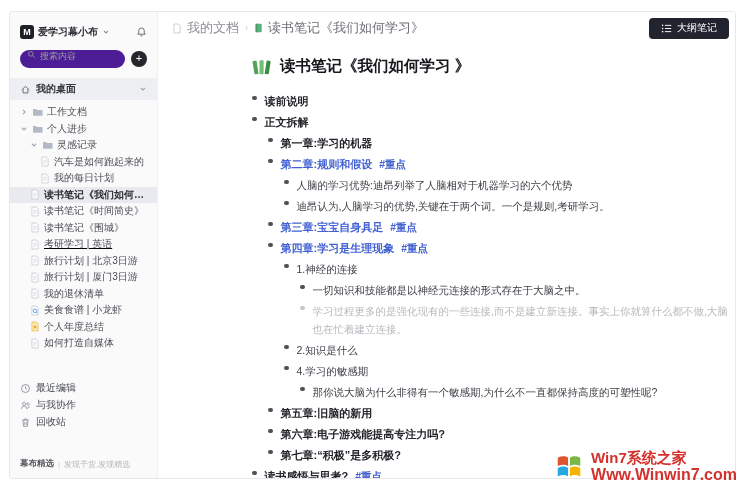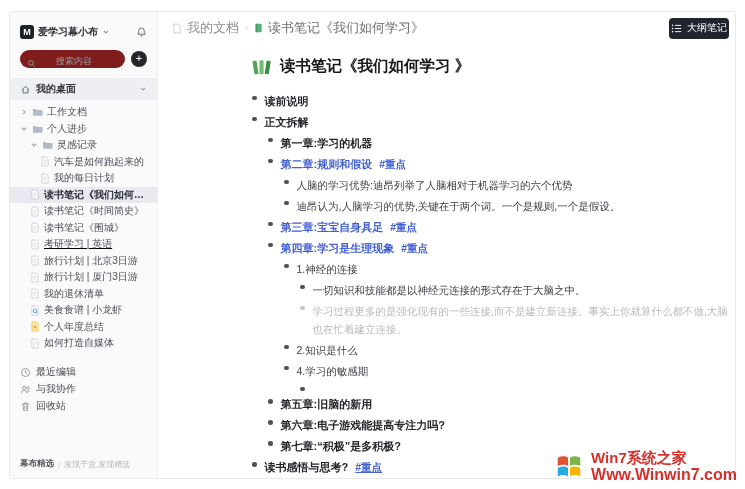--- a/index.html
+++ b/index.html
@@ -7,48 +7,48 @@
   .screen{position:relative;width:745px;height:489px;background:#fff;font-family:"Liberation Sans","DejaVu Sans",sans-serif;}
   .app{position:absolute;left:9px;top:11px;width:727px;height:468px;border:1px solid #e8e8ea;border-radius:3px;background:#fff;display:flex;overflow:hidden;}
 
   
   .sidebar{width:148px;min-width:148px;background:#fafafb;border-right:1px solid #f0f0f1;display:flex;flex-direction:column;padding-top:10px;}
   .ws-row{display:flex;align-items:center;gap:4px;padding:0 10px;height:20px;cursor:pointer;}
   .logo{width:14px;height:14px;background:#1f2128;color:#fff;border-radius:3px;font-size:9px;font-weight:700;display:flex;align-items:center;justify-content:center;}
   .ws-name{font-size:10px;font-weight:700;color:#2f3138;white-space:nowrap;}
   .bell{margin-left:auto;display:flex;}
   .search-row{display:flex;align-items:center;gap:6px;padding:0 10px;margin-top:8px;}
-  .search-box{flex:1;height:18px;background:#7f1d1d;border-radius:9px;display:flex;align-items:flex-end;gap:20px;padding:0 7px;cursor:text;}
+  .search-box{flex:1;height:18px;background:#4c1d95;border-radius:9px;display:flex;align-items:flex-start;gap:4px;padding:0 7px;cursor:text;}
   .ph{font-size:9px;color:#9b9ca1;white-space:nowrap;}
   .add-btn{width:16px;height:16px;border-radius:50%;background:#25262c;color:#fff;font-size:11px;line-height:15px;text-align:center;cursor:pointer;}
   .desktop-row{margin-top:10px;height:22px;background:#edeff2;display:flex;align-items:center;gap:5px;padding:0 10px;cursor:pointer;}
   .dlabel{font-size:10px;color:#33353c;font-weight:600;}
   .mla{margin-left:auto;display:flex;}
   .tree{margin-top:4px;}
   .trow{height:16.5px;display:flex;align-items:center;gap:4px;padding-right:6px;cursor:pointer;}
   .trow.sel{background:#e8eaef;}
   .tic{display:flex;align-items:center;flex-shrink:0;}
   .tlabel{font-size:10px;color:#4b4d55;white-space:nowrap;overflow:hidden;text-overflow:ellipsis;flex:1;}
   .trow.sel .tlabel{color:#2c2e35;font-weight:600;}
-  .bottom{margin-top:12px;}
+  .bottom{margin-top:28px;}
   .brow{height:17px;display:flex;align-items:center;gap:5px;padding:0 10px;cursor:pointer;}
   .blabel{font-size:10px;color:#4b4d55;}
   .sfooter{margin-top:auto;padding:0 10px 8px;display:flex;align-items:center;gap:4px;cursor:pointer;}
   .pf1{font-size:8.5px;font-weight:700;color:#55575e;white-space:nowrap;}
   .pfd{font-size:8px;color:#d2d2d4;}
   .pf2{font-size:8px;color:#b4b5ba;white-space:nowrap;overflow:hidden;text-overflow:ellipsis;}
 
   
   .main{flex:1;display:flex;flex-direction:column;background:#fff;min-width:0;}
   .topbar{height:32px;display:flex;align-items:center;padding:0 6px 0 14px;gap:5px;}
   .bc{font-size:13px;color:#8d8f96;cursor:pointer;}
   .bc2{color:#6d6f76;}
   .bc-sep{font-size:9px;color:#c6c7cb;margin:0 1px;}
   .bc-ic{display:flex;align-items:center;}
-  .obtn{margin-left:auto;display:flex;align-items:center;gap:5px;background:#21242e;color:#fff;border:none;border-radius:4px;height:21px;padding:0 2px;font-size:10px;font-family:inherit;cursor:pointer;}
+  .obtn{margin-left:auto;display:flex;align-items:center;gap:5px;background:#21242e;color:#fff;border:none;border-radius:4px;height:21px;padding:0 12px;font-size:10px;font-family:inherit;cursor:pointer;}
   .doc{flex:1;padding:12px 16px 0 94px;overflow:hidden;}
   .title{display:flex;align-items:center;gap:8px;font-size:15.5px;font-weight:700;color:#17181c;margin:0 0 12px;}
   #outline{width:482px;}
   .orow{display:flex;align-items:flex-start;padding:1.5px 0;}
   .bullet{width:4.5px;height:4.5px;border-radius:50%;background:#4e5058;margin:5px 8px 0 0;flex-shrink:0;cursor:pointer;}
   .otwrap{min-width:0;}
   .otext{font-size:10.5px;color:#3c3e45;line-height:1.32;}
   .s-h .otext{font-size:11px;font-weight:700;color:#24252b;}
   .s-hb .otext{font-size:11px;font-weight:700;color:#4361d2;}
   .s-g .otext{color:#b8b9be;}
@@ -360,21 +360,21 @@
             <div class="orow s-hb" style="margin-left: 16px;">
               <span class="bullet"></span>
               <span class="otwrap"><span class="otext">第二章:规则和假设</span><span class="tag">#重点</span></span>
             </div>
             <div class="orow s-n" style="margin-left: 32px;">
               <span class="bullet"></span>
               <span class="otwrap"><span class="otext">人脑的学习优势:迪昂列举了人脑相对于机器学习的六个优势</span></span>
             </div>
             <div class="orow s-n" style="margin-left: 32px;">
               <span class="bullet"></span>
-              <span class="otwrap"><span class="otext">迪昂认为,人脑学习的优势,关键在于两个词。一个是规则,一个是假设。</span></span>
+              <span class="otwrap"><span class="otext">迪昂认为,人脑学习的优势,关键在于两个词。一个是规则,考研学习。</span></span>
             </div>
             <div class="orow s-hb" style="margin-left: 16px;">
               <span class="bullet"></span>
               <span class="otwrap"><span class="otext">第三章:宝宝自身具足</span><span class="tag">#重点</span></span>
             </div>
             <div class="orow s-hb" style="margin-left: 16px;">
               <span class="bullet"></span>
               <span class="otwrap"><span class="otext">第四章:学习是生理现象</span><span class="tag">#重点</span></span>
             </div>
             <div class="orow s-n" style="margin-left: 32px;">
@@ -392,20 +392,21 @@
             <div class="orow s-n" style="margin-left: 32px;">
               <span class="bullet"></span>
               <span class="otwrap"><span class="otext">2.知识是什么</span></span>
             </div>
             <div class="orow s-n" style="margin-left: 32px;">
               <span class="bullet"></span>
               <span class="otwrap"><span class="otext">4.学习的敏感期</span></span>
             </div>
             <div class="orow s-n" style="margin-left: 48px;">
               <span class="bullet"></span>
+              <span class="otwrap"><span class="otext">那你说大脑为什么非得有一个敏感期,为什么不一直都保持高度的可塑性呢?</span></span>
             </div>
             <div class="orow s-h" style="margin-left: 16px;">
               <span class="bullet"></span>
               <span class="otwrap"><span class="otext">第五章:旧脑的新用</span></span>
             </div>
             <div class="orow s-h" style="margin-left: 16px;">
               <span class="bullet"></span>
               <span class="otwrap"><span class="otext">第六章:电子游戏能提高专注力吗?</span></span>
             </div>
             <div class="orow s-h" style="margin-left: 16px;">

